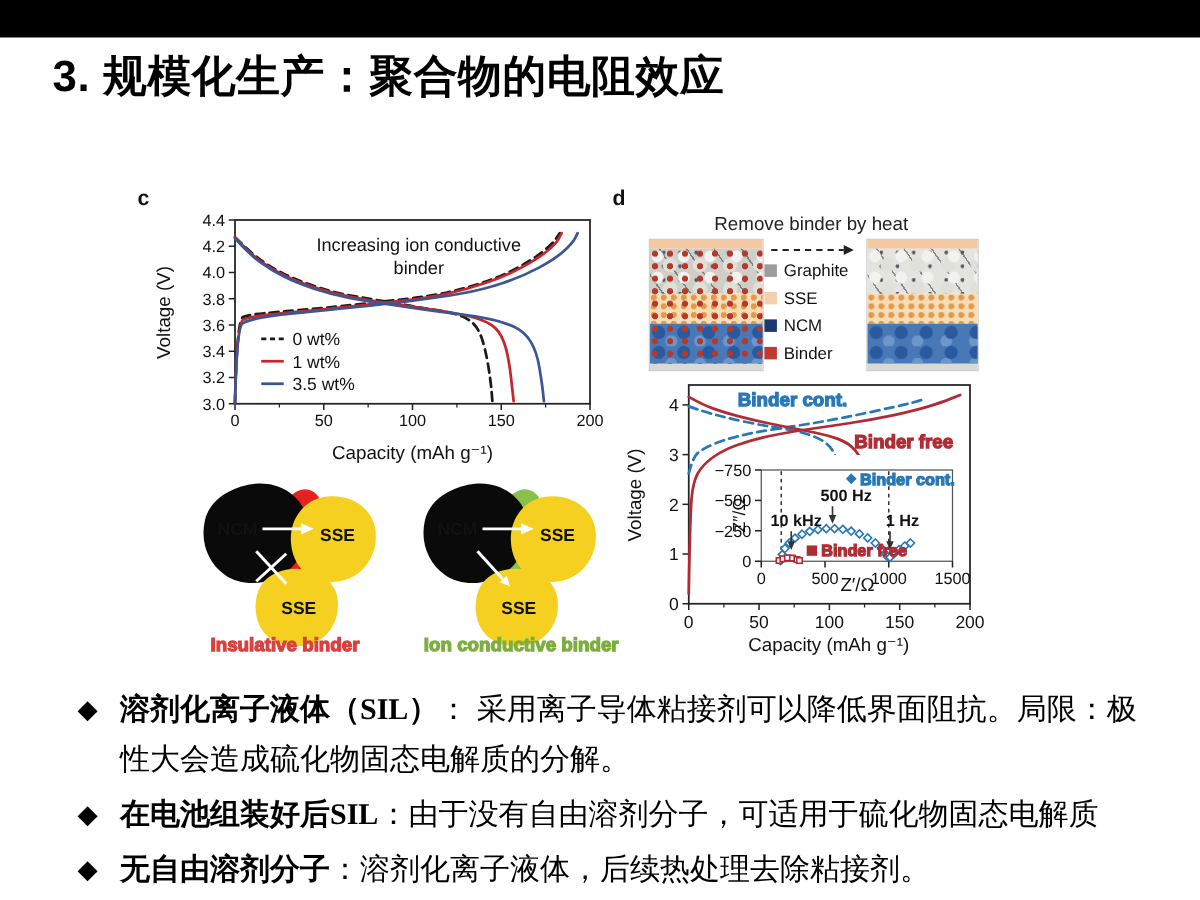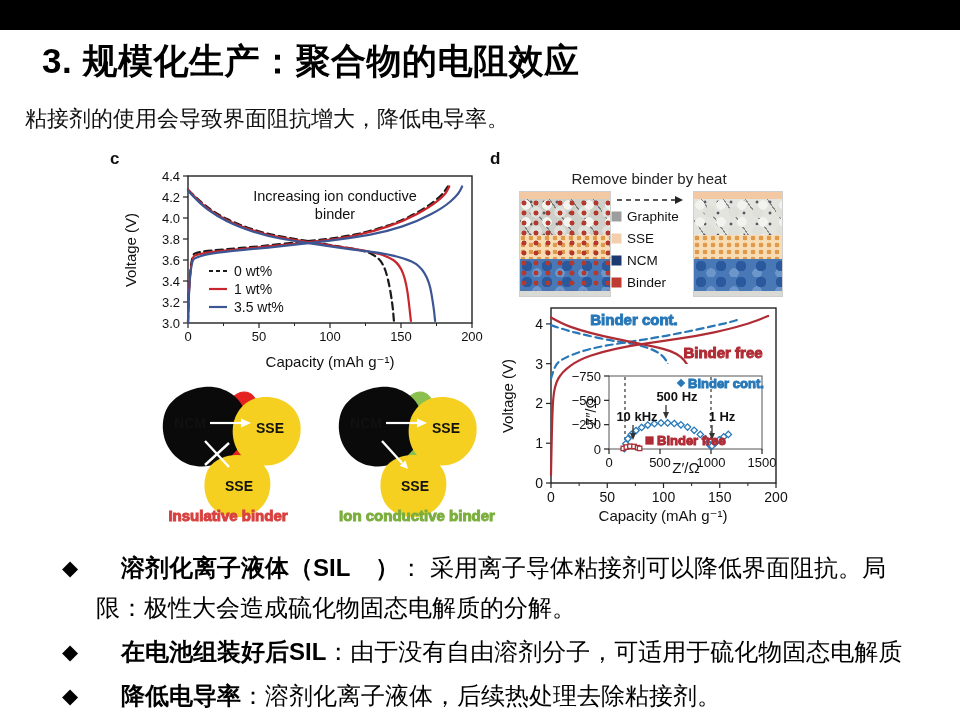--- a/index.html
+++ b/index.html
@@ -39,30 +39,29 @@
   .pimg .ncm{height:32px;background-color:#4878b6;background-image:
     radial-gradient(circle at 7px 7px,#2a5a9d 0 5px,transparent 5.5px),
     radial-gradient(circle at 17px 14px,#6d96ca 0 4.5px,transparent 5px),
     radial-gradient(circle at 4px 14px,#16335e 0 1.6px,transparent 2px);
     background-size:20px 16px,23px 18px,15px 12px;}
   .binder-overlay{position:absolute;left:0;top:7px;right:0;bottom:5px;background-image:radial-gradient(circle at 4px 4px,#b5382d 0 2.3px,transparent 2.7px);background-size:12px 10px;}
   
   .bullets{position:absolute;left:62px;top:548px;width:858px;color:#000;}
   .bullet{position:relative;padding-left:34px;font-size:24px;line-height:40px;margin-bottom:4px;}
   .diamond{position:absolute;left:0;top:0;font-size:21px;}
-  .b{font-weight:700;margin-left:25px;}
-  .s{font-weight:700;font-family:Liberation Sans, sans-serif;}
+  .b{font-weight:700;}
+  .s{font-weight:700;font-family:Liberation Serif, serif;}
 </style>
 </head>
 <body>
 
 <div class="slide">
   <div class="topbar"></div>
   <h1 class="title">3. 规模化生产：聚合物的电阻效应</h1>
-  <p class="subtitle">粘接剂的使用会导致界面阻抗增大，降低电导率。</p>
 
   <svg class="fig" viewBox="0 140 960 410">
 
     <text class="plabel" x="110" y="164">c</text>
     <g>
       <rect class="frame" x="188" y="176" width="284" height="147"></rect>
     <line x1="188" y1="323" x2="188" y2="328" stroke="#222" stroke-width="1.2"></line>
         <text x="188" y="341" text-anchor="middle" font-size="13">0</text>
         <line x1="259" y1="323" x2="259" y2="328" stroke="#222" stroke-width="1.2"></line>
         <text x="259" y="341" text-anchor="middle" font-size="13">50</text>
@@ -268,16 +267,16 @@
   </div>
 
   <div class="bullets">
     <div class="bullet">
       <span class="diamond">◆</span><span class="b">溶剂化离子液体（</span><span class="s">SIL</span><span class="b">）</span><span>： 采用离子导体粘接剂可以降低界面阻抗。局限：极性大会造成硫化物固态电解质的分解。</span>
     </div>
     <div class="bullet">
       <span class="diamond">◆</span><span class="b">在电池组装好后</span><span class="s">SIL</span><span>：由于没有自由溶剂分子，可适用于硫化物固态电解质</span>
     </div>
     <div class="bullet">
-      <span class="diamond">◆</span><span class="b">降低电导率</span><span>：溶剂化离子液体，后续热处理去除粘接剂。</span>
+      <span class="diamond">◆</span><span class="b">无自由溶剂分子</span><span>：溶剂化离子液体，后续热处理去除粘接剂。</span>
     </div>
   </div>
 </div>
 
 </body></html>

